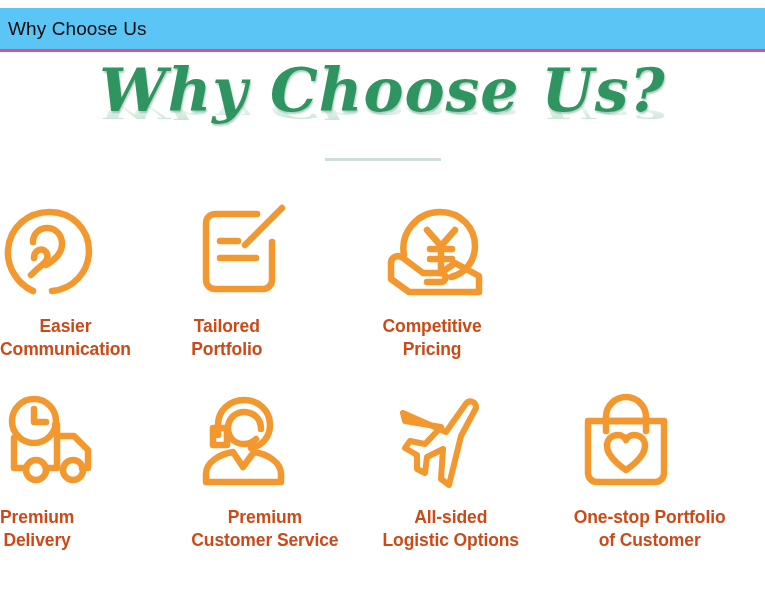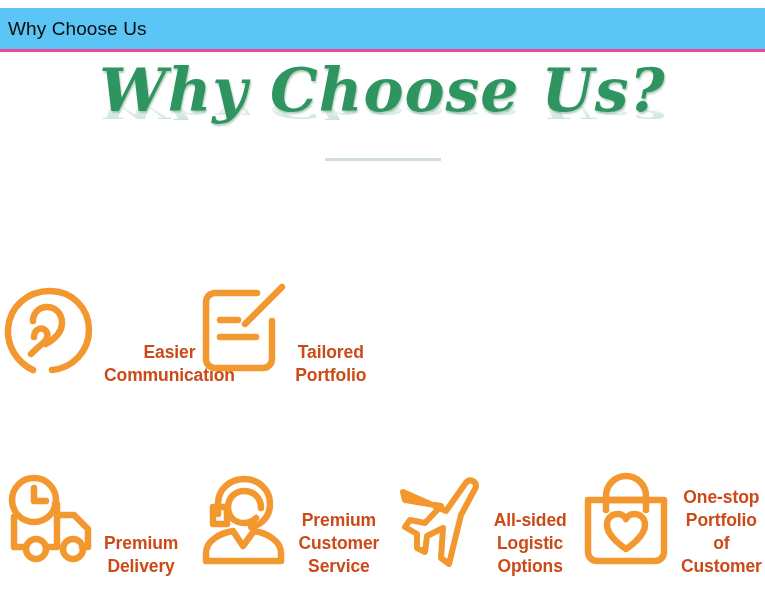--- a/index.html
+++ b/index.html
@@ -106,22 +106,22 @@
     flex-direction: column;
   }
   .feature-row {
     display: flex;
     width: 765px;
     height: 191px;
   }
   .feature-cell {
     width: 191.25px;
     display: flex;
-    flex-direction: row;
-    align-items: flex-end;
+    flex-direction: column;
+    align-items: flex-start;
   }
   .feature-icon {
     height: 112px;
     display: flex;
     align-items: center;
     justify-content: center;
   }
   .feature-icon svg {
     display: block;
   }
@@ -178,20 +178,37 @@
           <path d="M54 45 L91 8"></path>
         </svg>
       </div>
       <div class="feature-label">
         <span>Tailored</span><br>
         <span>Portfolio</span>
       </div>
     </div>
 
 
+    <div class="feature-cell">
+      <div class="feature-icon">
+        <svg width="104" height="104" viewBox="0 0 104 104" fill="none" stroke="#F2982F" stroke-width="6.5" stroke-linecap="round" stroke-linejoin="round">
+          <path d="M21 55 C17 34 33 12 57 12 C78 12 92 28 92 46 C92 62 81 74 68 77"></path>
+          <path d="M44 30 L58 46 L72 30"></path>
+          <line x1="58" y1="46" x2="58" y2="70"></line>
+          <line x1="47" y1="49" x2="69" y2="49"></line>
+          <line x1="47" y1="59" x2="69" y2="59"></line>
+          <path d="M8 63 C8 57 15 54 20 58 L40 73 H58 C64 73 64 82 58 82 H44"></path>
+          <path d="M58 73 L72 63 L96 76 V92 H26 L8 79 V63"></path>
+        </svg>
+      </div>
+      <div class="feature-label">
+        <span>Competitive</span><br>
+        <span>Pricing</span>
+      </div>
+    </div>
 
   </div>
 
   <div class="feature-row">
 
     <div class="feature-cell">
       <div class="feature-icon">
         <svg width="104" height="104" viewBox="0 0 104 104" fill="none" stroke="#F2982F" stroke-width="6.5" stroke-linecap="round" stroke-linejoin="round">
           <circle cx="34" cy="30" r="22"></circle>
           <path d="M34 18 V31 H46"></path>

